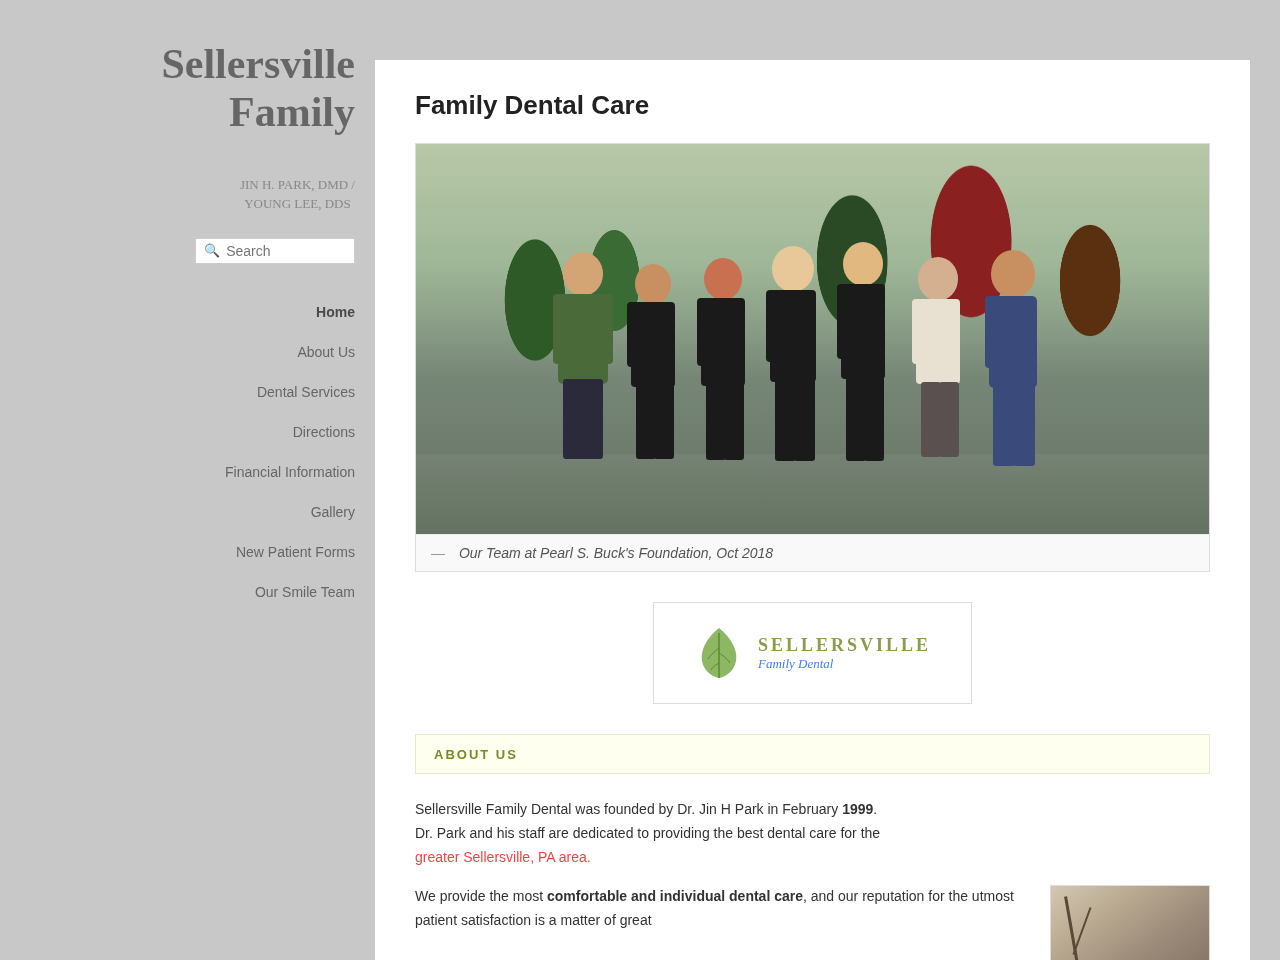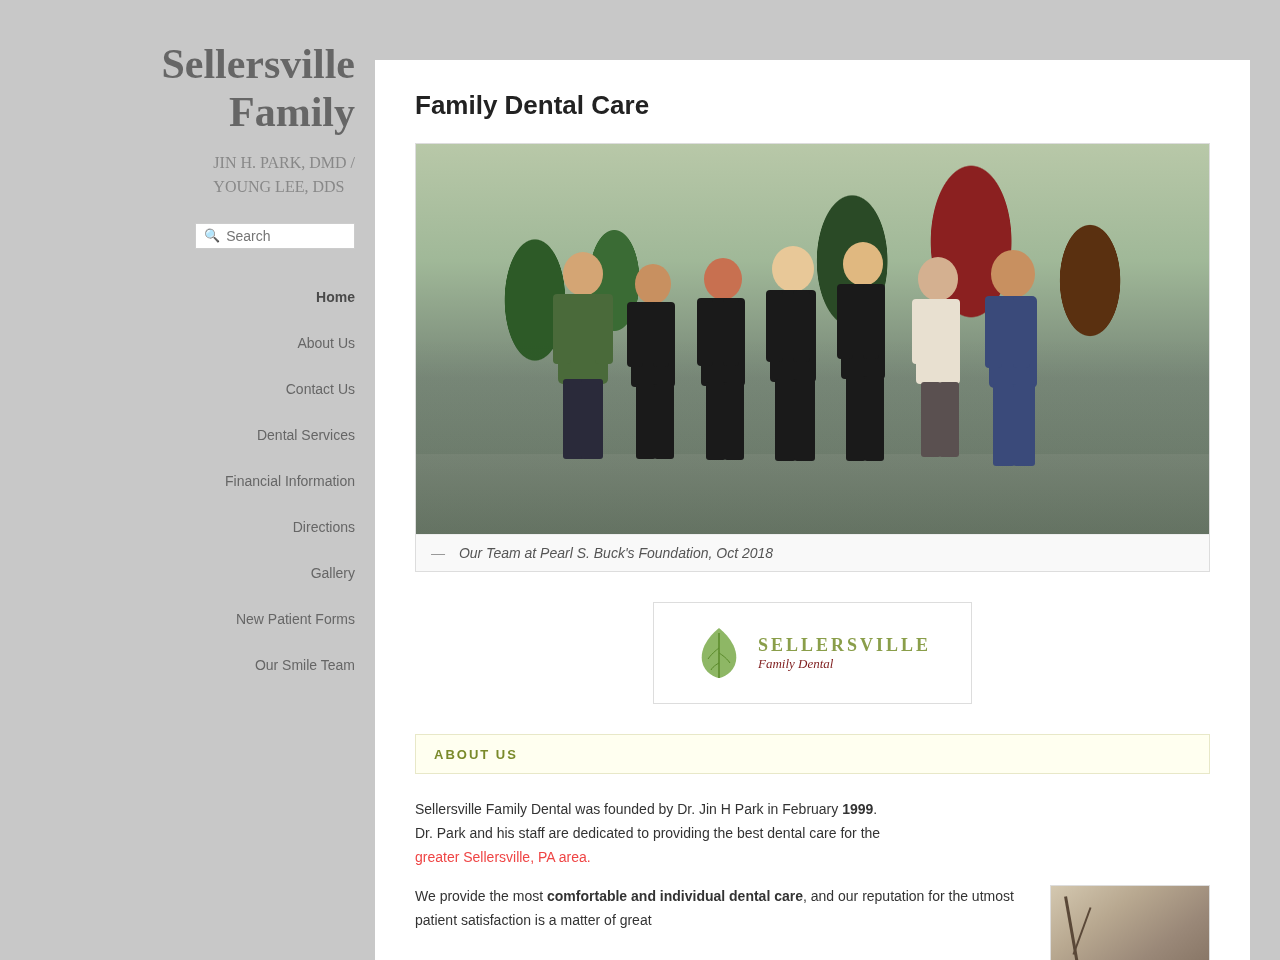--- a/index.html
+++ b/index.html
@@ -23,25 +23,26 @@
     #site-title {
       text-align: right;
       color: #666;
       font-size: 42px;
       font-weight: bold;
       line-height: 1.15;
       margin-bottom: 14px;
     }
 
     #site-subtitle {
-      text-align: left;
+      text-align: center;
       color: #888;
-      font-size: 16px;
+      font-size: 13px;
       margin-bottom: 24px;
       line-height: 1.5;
+      margin-top: 24px;
     }
 
     #search-box {
       display: flex;
       align-items: center;
       border: 1px solid #ccc;
       background: #fff;
       padding: 4px 8px;
       width: 160px;
       margin-bottom: 32px;
@@ -59,21 +60,21 @@
     #search-icon-svg {
       color: #aaa;
       margin-right: 6px;
       font-size: 13px;
     }
 
     #nav-menu {
       display: flex;
       flex-direction: column;
       align-items: flex-end;
-      gap: 14px;
+      gap: 8px;
       width: 100%;
     }
 
     .nav-item {
       text-align: right;
       padding: 8px 0;
       width: 100%;
       color: #666;
       font-size: 14px;
       font-family: Arial, sans-serif;
@@ -197,21 +198,21 @@
     #logo-text-sellersville {
       font-size: 18px;
       font-weight: bold;
       color: #8a9e4a;
       letter-spacing: 3px;
       text-transform: uppercase;
     }
 
     #logo-text-family {
       font-size: 13px;
-      color: #7f1d1d;
+      color: #3b82f6;
       font-style: italic;
     }
 
     
     #about-banner {
       background: #fffff0;
       border: 1px solid #e8e8c8;
       padding: 10px 18px;
       margin-bottom: 24px;
     }
@@ -316,24 +317,23 @@
 
   <div id="search-box">
     <span id="search-icon-svg">🔍</span>
     <input type="text" placeholder="Search" style="">
   </div>
 
   <nav id="nav-menu">
 
   <a href="#" class="nav-item active">Home</a>
       <a href="#" class="nav-item">About Us</a>
-      <a href="#" class="nav-item">Contact Us</a>
       <a href="#" class="nav-item">Dental Services</a>
+      <a href="#" class="nav-item">Directions</a>
       <a href="#" class="nav-item">Financial Information</a>
-      <a href="#" class="nav-item">Directions</a>
       <a href="#" class="nav-item">Gallery</a>
       <a href="#" class="nav-item">New Patient Forms</a>
       <a href="#" class="nav-item">Our Smile Team</a>
     </nav>
 </div>
 
 <div id="main-content">
 
   <h1 id="page-title">Family Dental Care</h1>
 

